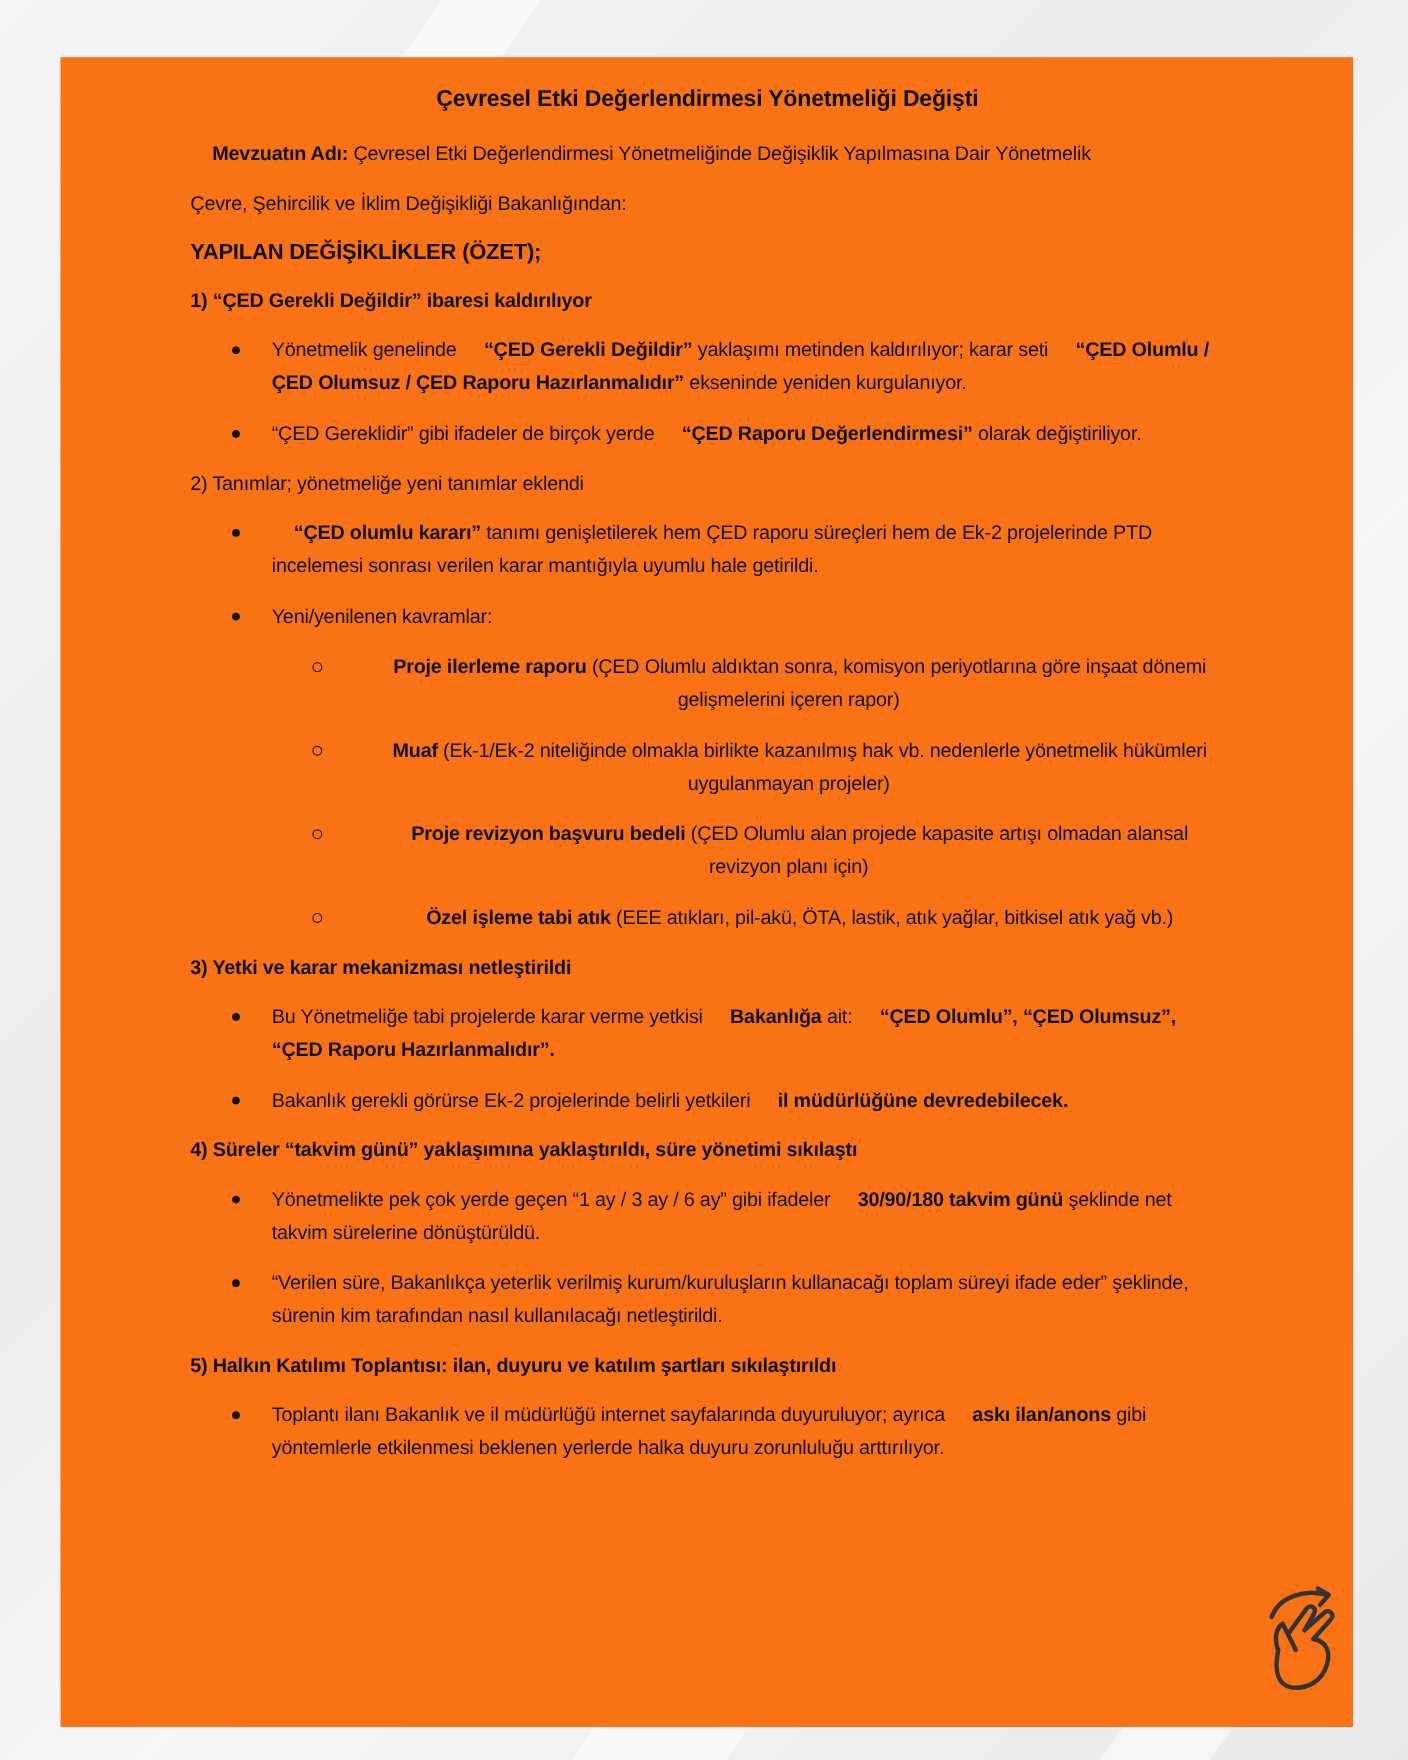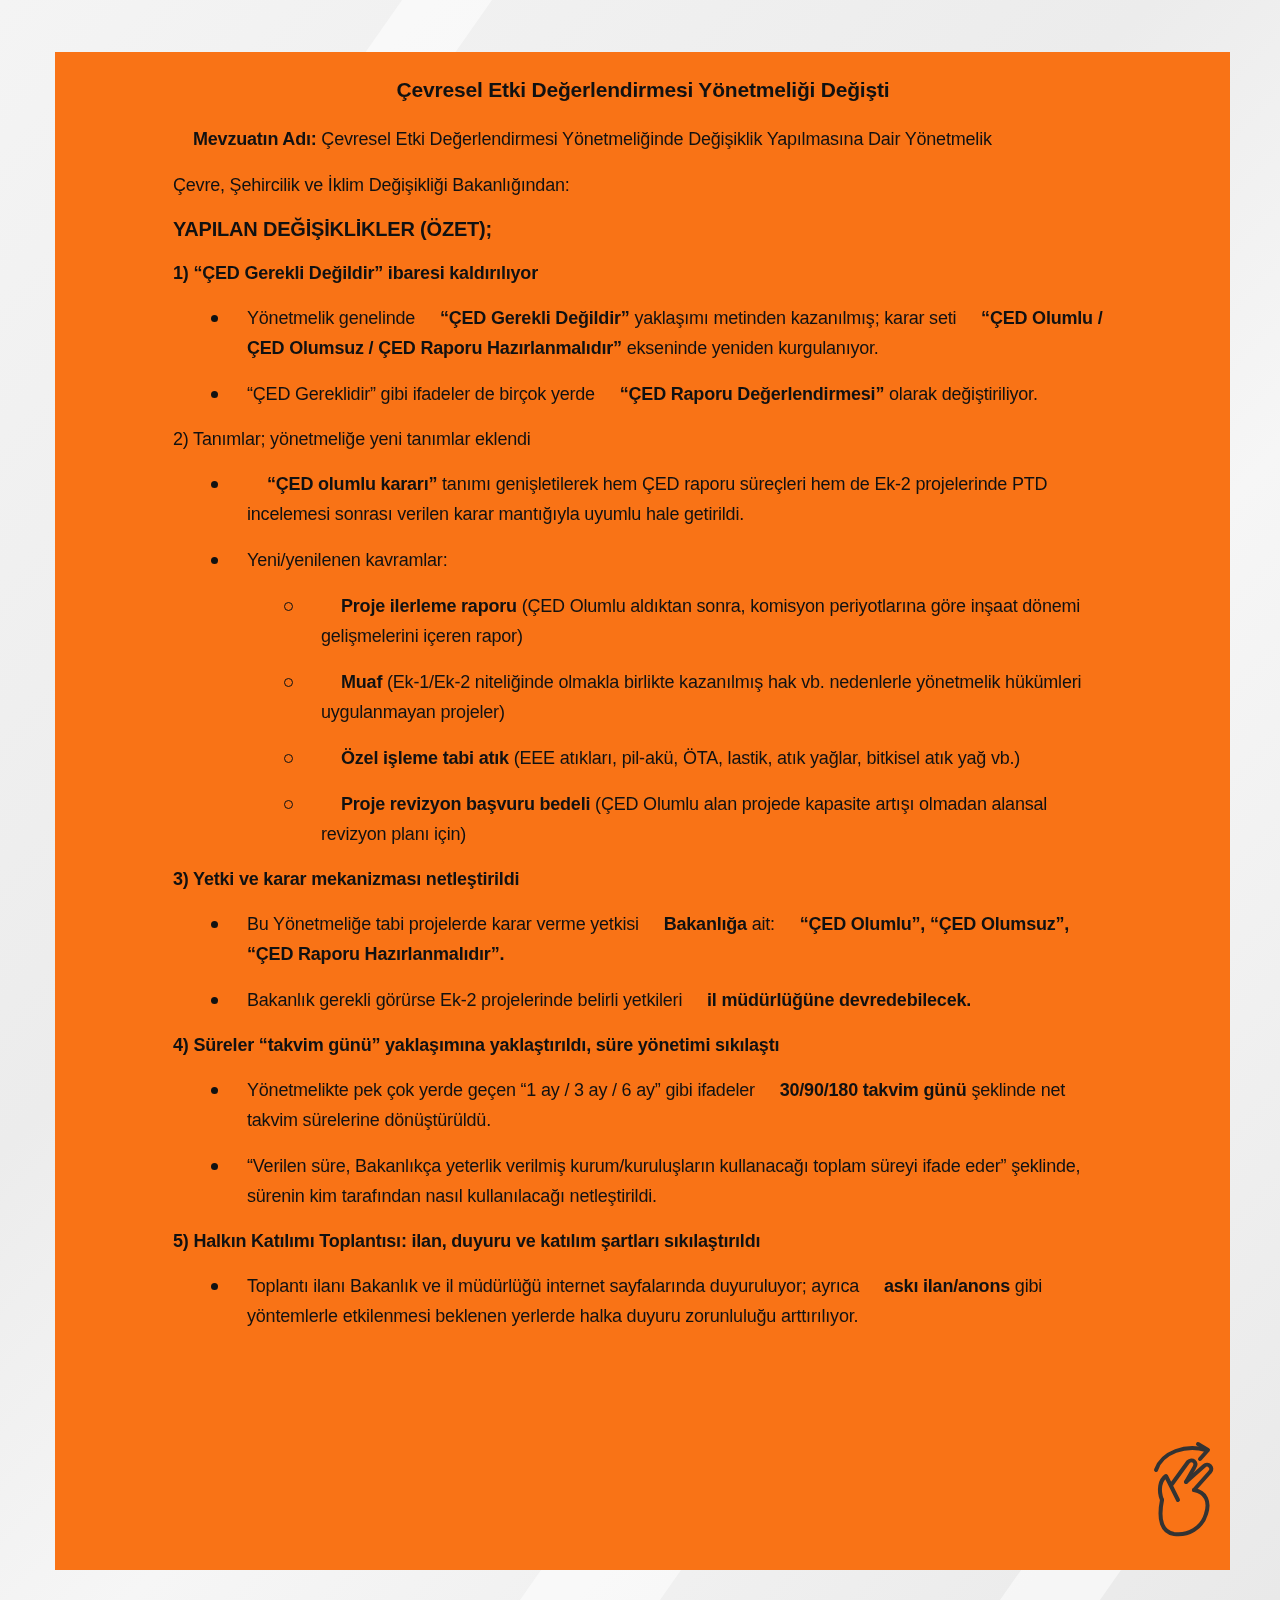--- a/index.html
+++ b/index.html
@@ -24,21 +24,21 @@
   }
   p.line { font-size: 18px; line-height: 30px; margin: 0 0 16px 0; letter-spacing: -0.2px; }
   .heading-main { font-size: 20px; font-weight: bold; margin: 18px 0 18px 0; letter-spacing: -0.2px; }
   .section-h { font-size: 18px; line-height: 28px; margin: 0 0 16px 0; font-weight: bold; letter-spacing: -0.2px; }
   .section-h.normal { font-weight: normal; }
   ul.bullets { list-style: none; margin: 0 0 14px 0; padding: 0; }
   ul.bullets > li { position: relative; padding-left: 74px; font-size: 18px; line-height: 30px; margin-bottom: 16px; letter-spacing: -0.2px; }
   ul.bullets > li > .dot {
     position: absolute; left: 38px; top: 12px; width: 7px; height: 7px; border-radius: 50%; background: #111;
   }
-  ul.sub { list-style: none; margin: 16px 0 0 0; padding: 0; }
+  ul.sub { list-style: none; margin: 16px 0 0 0; padding: 0; text-align: center; }
   ul.sub > li { position: relative; padding-left: 74px; font-size: 18px; line-height: 30px; margin-bottom: 16px; margin-left: 0; letter-spacing: -0.2px; }
   ul.sub > li > .circ {
     position: absolute; left: 37px; top: 11px; width: 7px; height: 7px; border-radius: 50%; border: 1.5px solid #111;
   }
   ul.sub { margin-left: 0; }
   .b { font-weight: bold; margin-left: 20px; }
   .swipe-icon { position: absolute; left: 1148px; top: 1440px; width: 72px; height: 100px; }
 </style>
 </head>
 <body>
@@ -51,31 +51,31 @@
   <div class="content">
     <div class="title">Çevresel Etki Değerlendirmesi Yönetmeliği Değişti</div>
     <div id="meta">
         <p class="line"><span class="b">Mevzuatın Adı:</span><span> Çevresel Etki Değerlendirmesi Yönetmeliğinde Değişiklik Yapılmasına Dair Yönetmelik</span></p>
         <p class="line"><span>Çevre, Şehircilik ve İklim Değişikliği Bakanlığından:</span></p>
       </div>
     <div class="heading-main">YAPILAN DEĞİŞİKLİKLER (ÖZET);</div>
     <div id="sections">
         <div class="section-h">1) “ÇED Gerekli Değildir” ibaresi kaldırılıyor</div>
         <ul class="bullets">
-          <li><span class="dot"></span><span>Yönetmelik genelinde </span><span class="b">“ÇED Gerekli Değildir”</span><span> yaklaşımı metinden kazanılmış; karar seti </span><span class="b">“ÇED Olumlu / ÇED Olumsuz / ÇED Raporu Hazırlanmalıdır”</span><span> ekseninde yeniden kurgulanıyor.</span></li>
+          <li><span class="dot"></span><span>Yönetmelik genelinde </span><span class="b">“ÇED Gerekli Değildir”</span><span> yaklaşımı metinden kaldırılıyor; karar seti </span><span class="b">“ÇED Olumlu / ÇED Olumsuz / ÇED Raporu Hazırlanmalıdır”</span><span> ekseninde yeniden kurgulanıyor.</span></li>
           <li><span class="dot"></span><span>“ÇED Gereklidir” gibi ifadeler de birçok yerde </span><span class="b">“ÇED Raporu Değerlendirmesi”</span><span> olarak değiştiriliyor.</span></li>
         </ul>
         <div class="section-h normal">2) Tanımlar; yönetmeliğe yeni tanımlar eklendi</div>
         <ul class="bullets">
           <li><span class="dot"></span><span class="b">“ÇED olumlu kararı”</span><span> tanımı genişletilerek hem ÇED raporu süreçleri hem de Ek-2 projelerinde PTD incelemesi sonrası verilen karar mantığıyla uyumlu hale getirildi.</span></li>
           <li style="margin-bottom: 0px;"><span class="dot"></span><span>Yeni/yenilenen kavramlar:</span><ul class="sub">
               <li><span class="circ"></span><span class="b">Proje ilerleme raporu</span><span> (ÇED Olumlu aldıktan sonra, komisyon periyotlarına göre inşaat dönemi gelişmelerini içeren rapor)</span></li>
               <li><span class="circ"></span><span class="b">Muaf</span><span> (Ek-1/Ek-2 niteliğinde olmakla birlikte kazanılmış hak vb. nedenlerle yönetmelik hükümleri uygulanmayan projeler)</span></li>
+              <li><span class="circ"></span><span class="b">Proje revizyon başvuru bedeli</span><span> (ÇED Olumlu alan projede kapasite artışı olmadan alansal revizyon planı için)</span></li>
               <li><span class="circ"></span><span class="b">Özel işleme tabi atık</span><span> (EEE atıkları, pil-akü, ÖTA, lastik, atık yağlar, bitkisel atık yağ vb.)</span></li>
-              <li><span class="circ"></span><span class="b">Proje revizyon başvuru bedeli</span><span> (ÇED Olumlu alan projede kapasite artışı olmadan alansal revizyon planı için)</span></li>
             </ul></li>
         </ul>
         <div class="section-h">3) Yetki ve karar mekanizması netleştirildi</div>
         <ul class="bullets">
           <li><span class="dot"></span><span>Bu Yönetmeliğe tabi projelerde karar verme yetkisi </span><span class="b">Bakanlığa</span><span> ait: </span><span class="b">“ÇED Olumlu”, “ÇED Olumsuz”, “ÇED Raporu Hazırlanmalıdır”.</span></li>
           <li><span class="dot"></span><span>Bakanlık gerekli görürse Ek-2 projelerinde belirli yetkileri </span><span class="b">il müdürlüğüne devredebilecek.</span></li>
         </ul>
         <div class="section-h">4) Süreler “takvim günü” yaklaşımına yaklaştırıldı, süre yönetimi sıkılaştı</div>
         <ul class="bullets">
           <li><span class="dot"></span><span>Yönetmelikte pek çok yerde geçen “1 ay / 3 ay / 6 ay” gibi ifadeler </span><span class="b">30/90/180 takvim günü</span><span> şeklinde net takvim sürelerine dönüştürüldü.</span></li>

